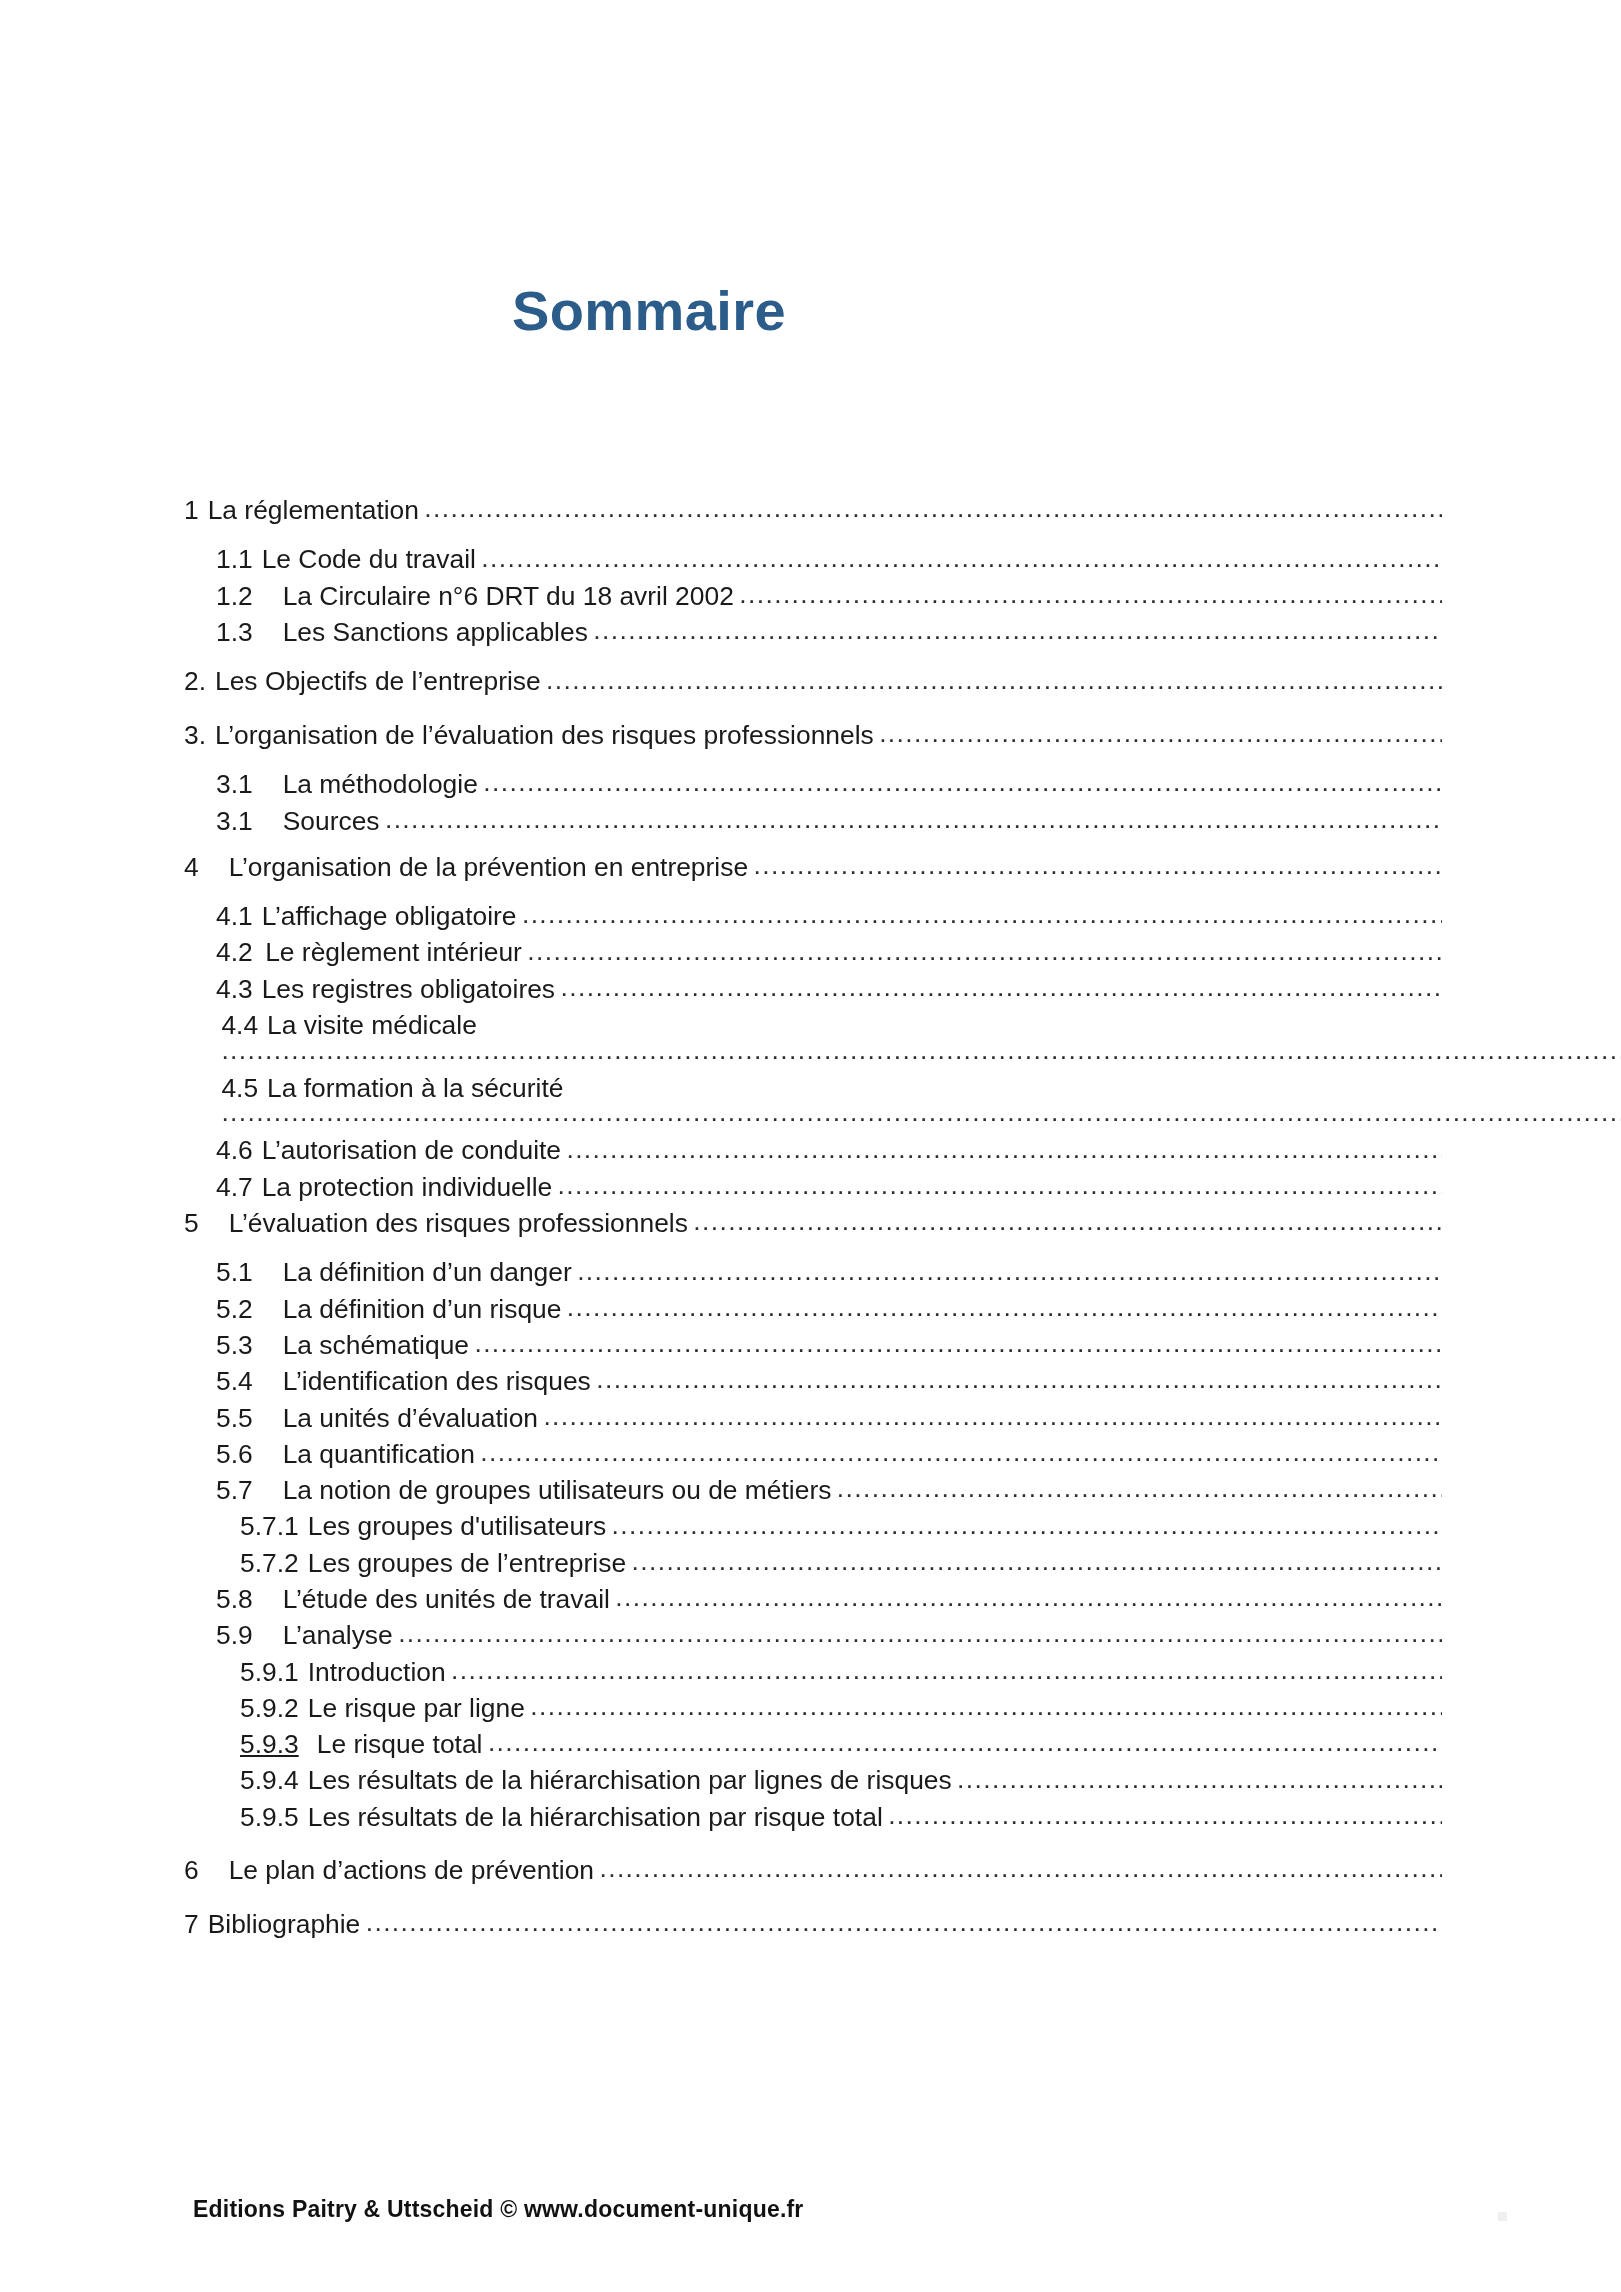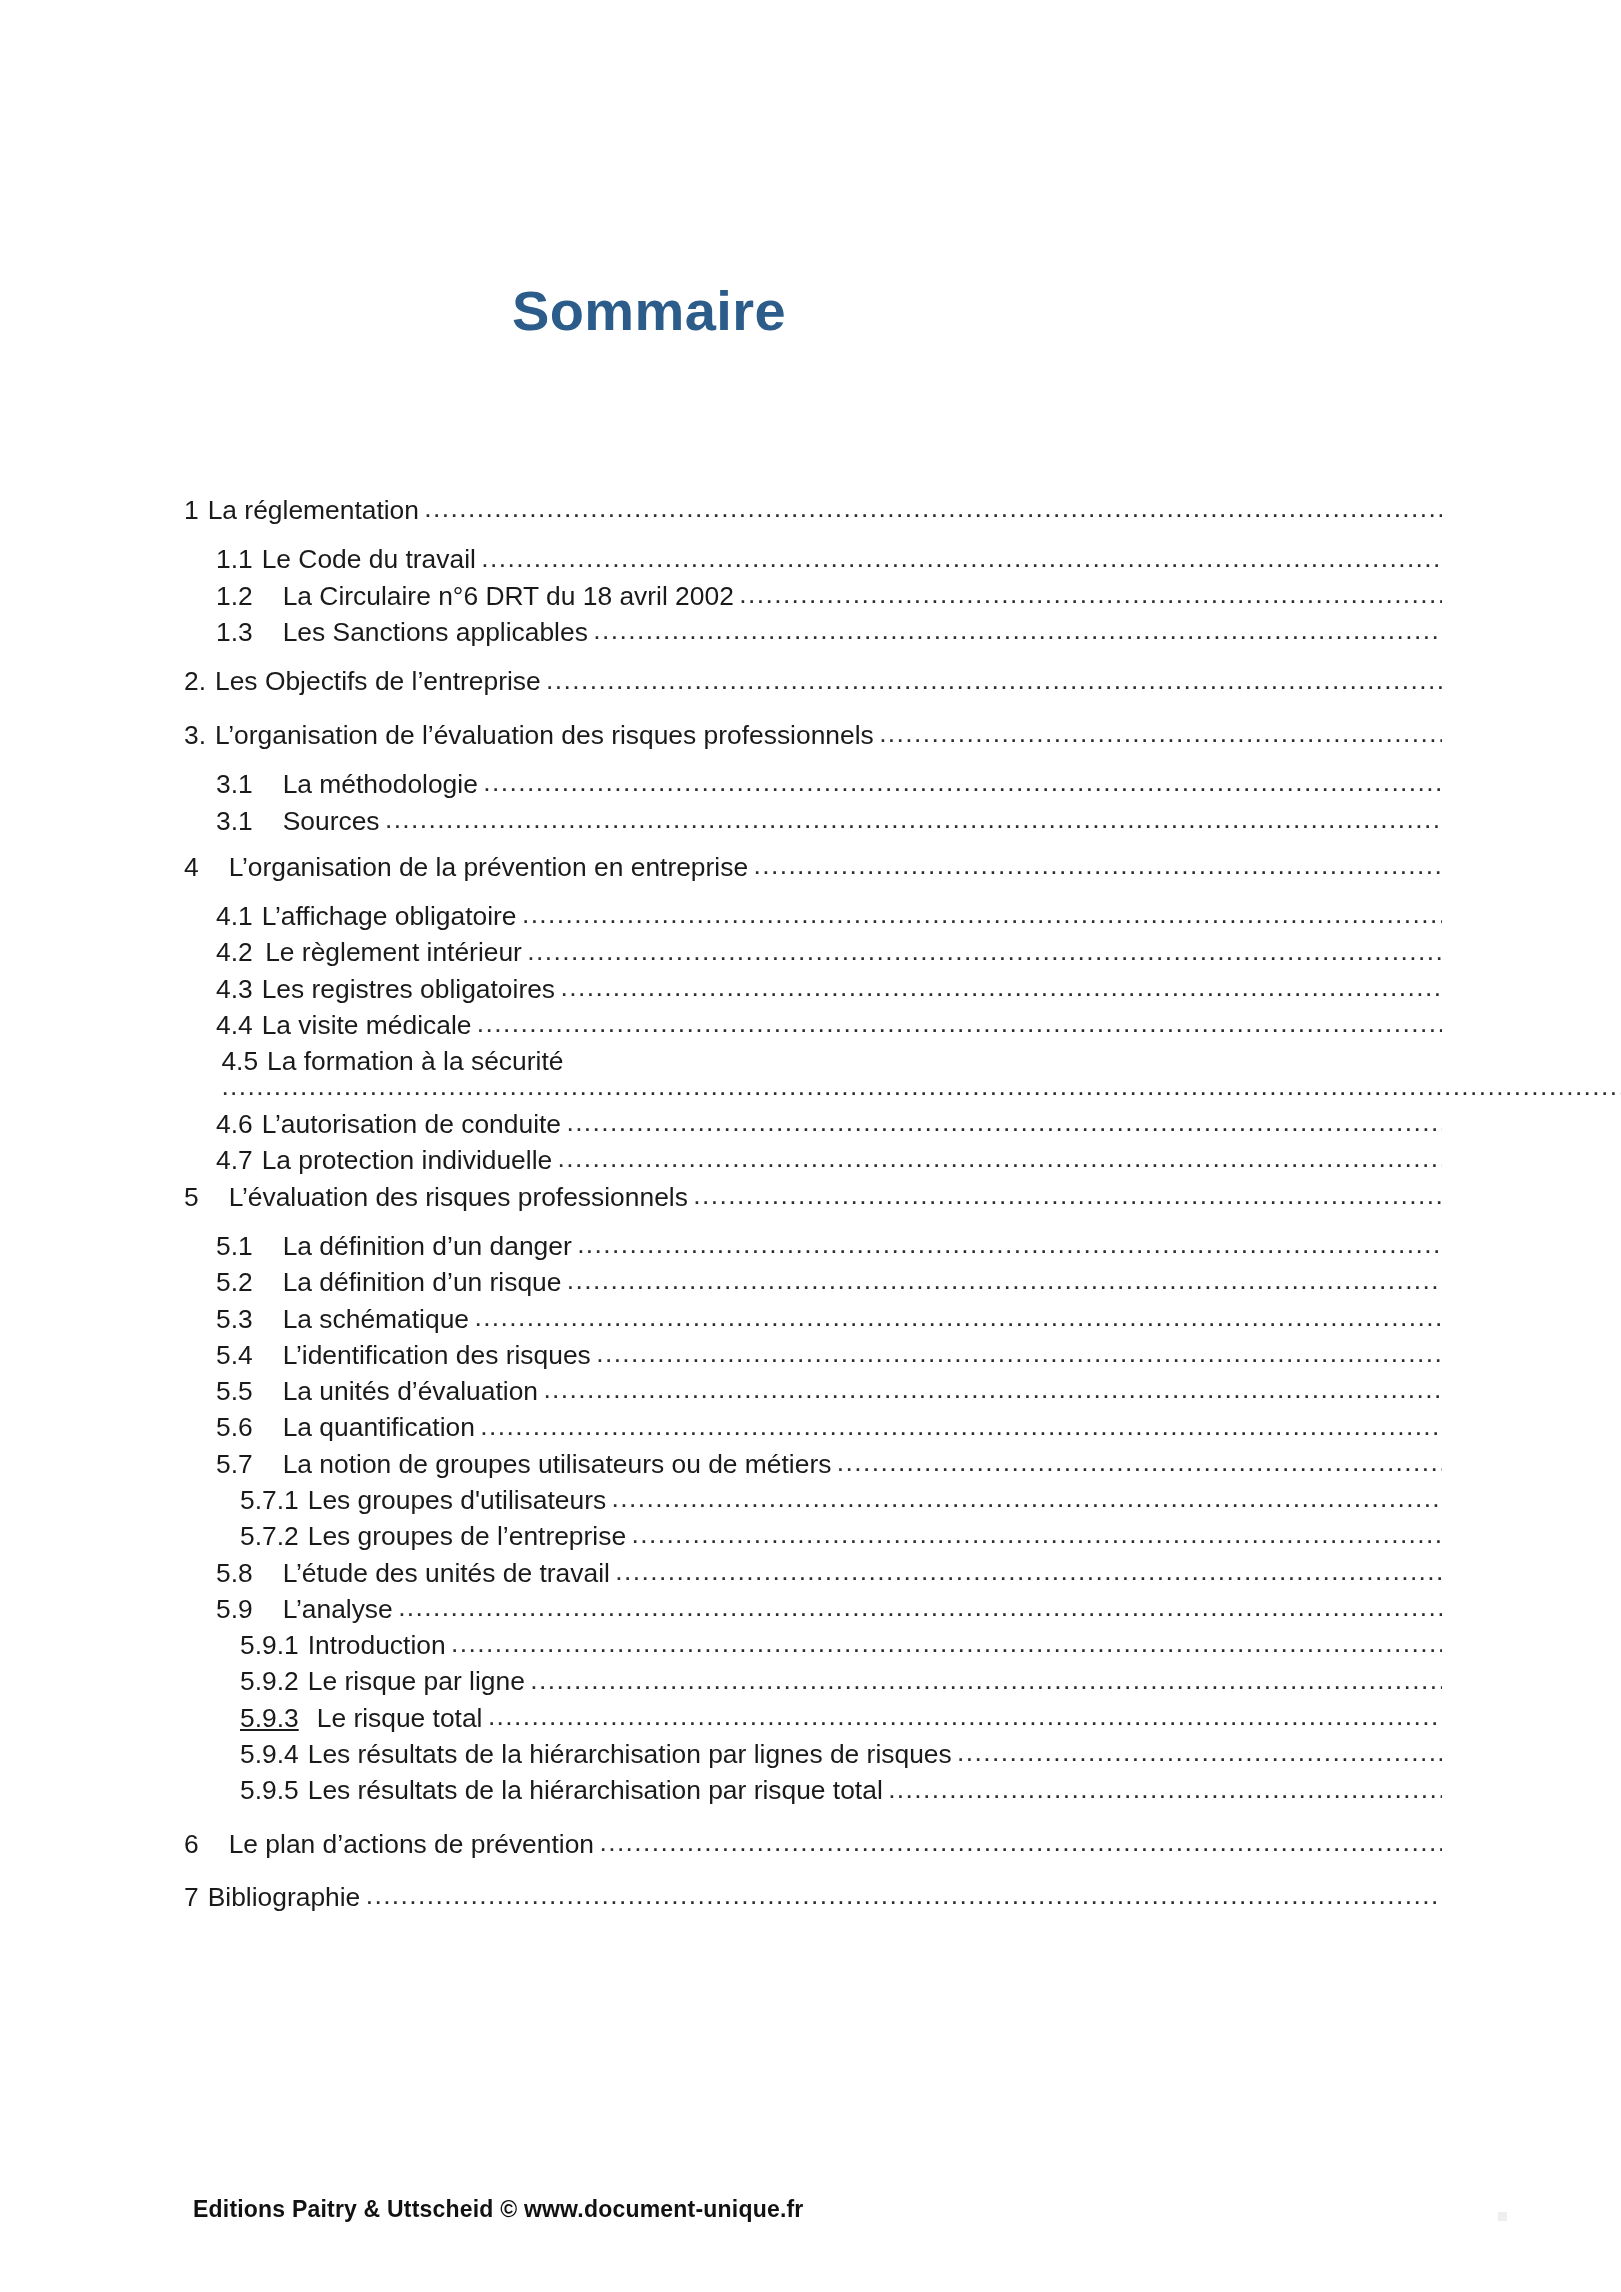--- a/index.html
+++ b/index.html
@@ -180,21 +180,21 @@
         </span>
         <span class="dots">............................................................................................................................................................................................................................</span>
       </div>
       <div class="toc-row lvl1" style="margin-bottom: 9.9px;">
         <span class="toc-label">
           <span class="num" style="margin-right: 9px;">4.3</span>
           <span class="txt">Les registres obligatoires</span>
         </span>
         <span class="dots">............................................................................................................................................................................................................................</span>
       </div>
-      <div class="toc-row lvl1" style="margin-bottom: 9.9px;">
+      <div class="toc-row lvl1" style="margin-bottom: 9.9px; flex-direction: column;">
         <span class="toc-label">
           <span class="num" style="margin-right: 9px;">4.4</span>
           <span class="txt">La visite médicale</span>
         </span>
         <span class="dots">............................................................................................................................................................................................................................</span>
       </div>
       <div class="toc-row lvl1" style="margin-bottom: 9.9px; flex-direction: column;">
         <span class="toc-label">
           <span class="num" style="margin-right: 9px;">4.5</span>
           <span class="txt">La formation à la sécurité</span>

